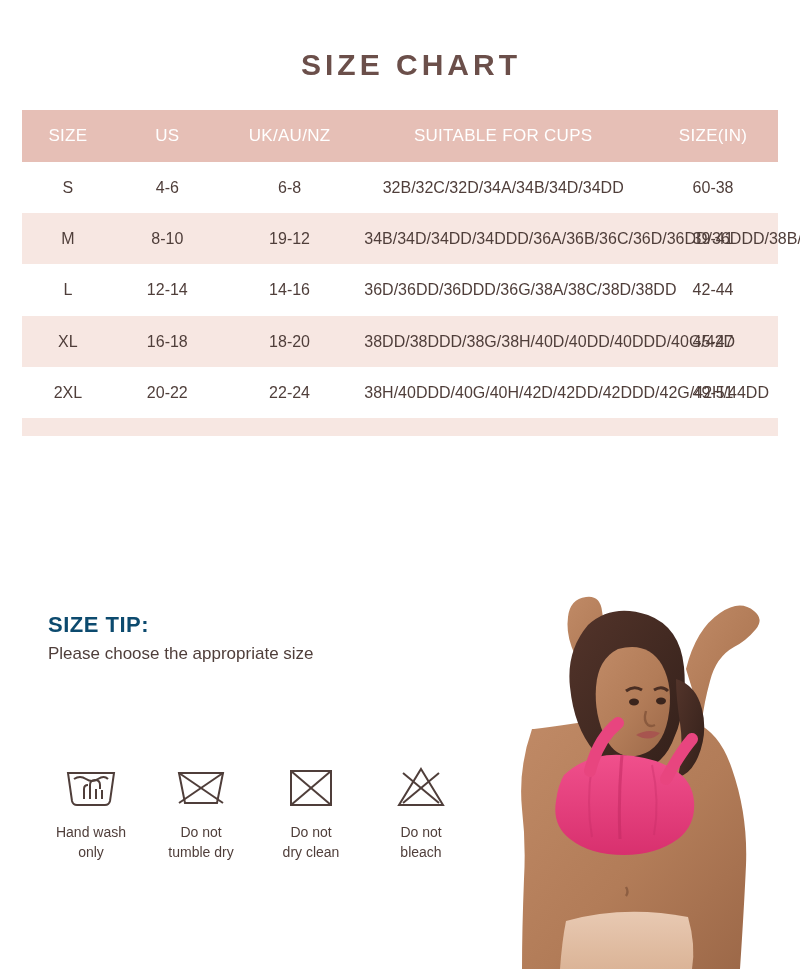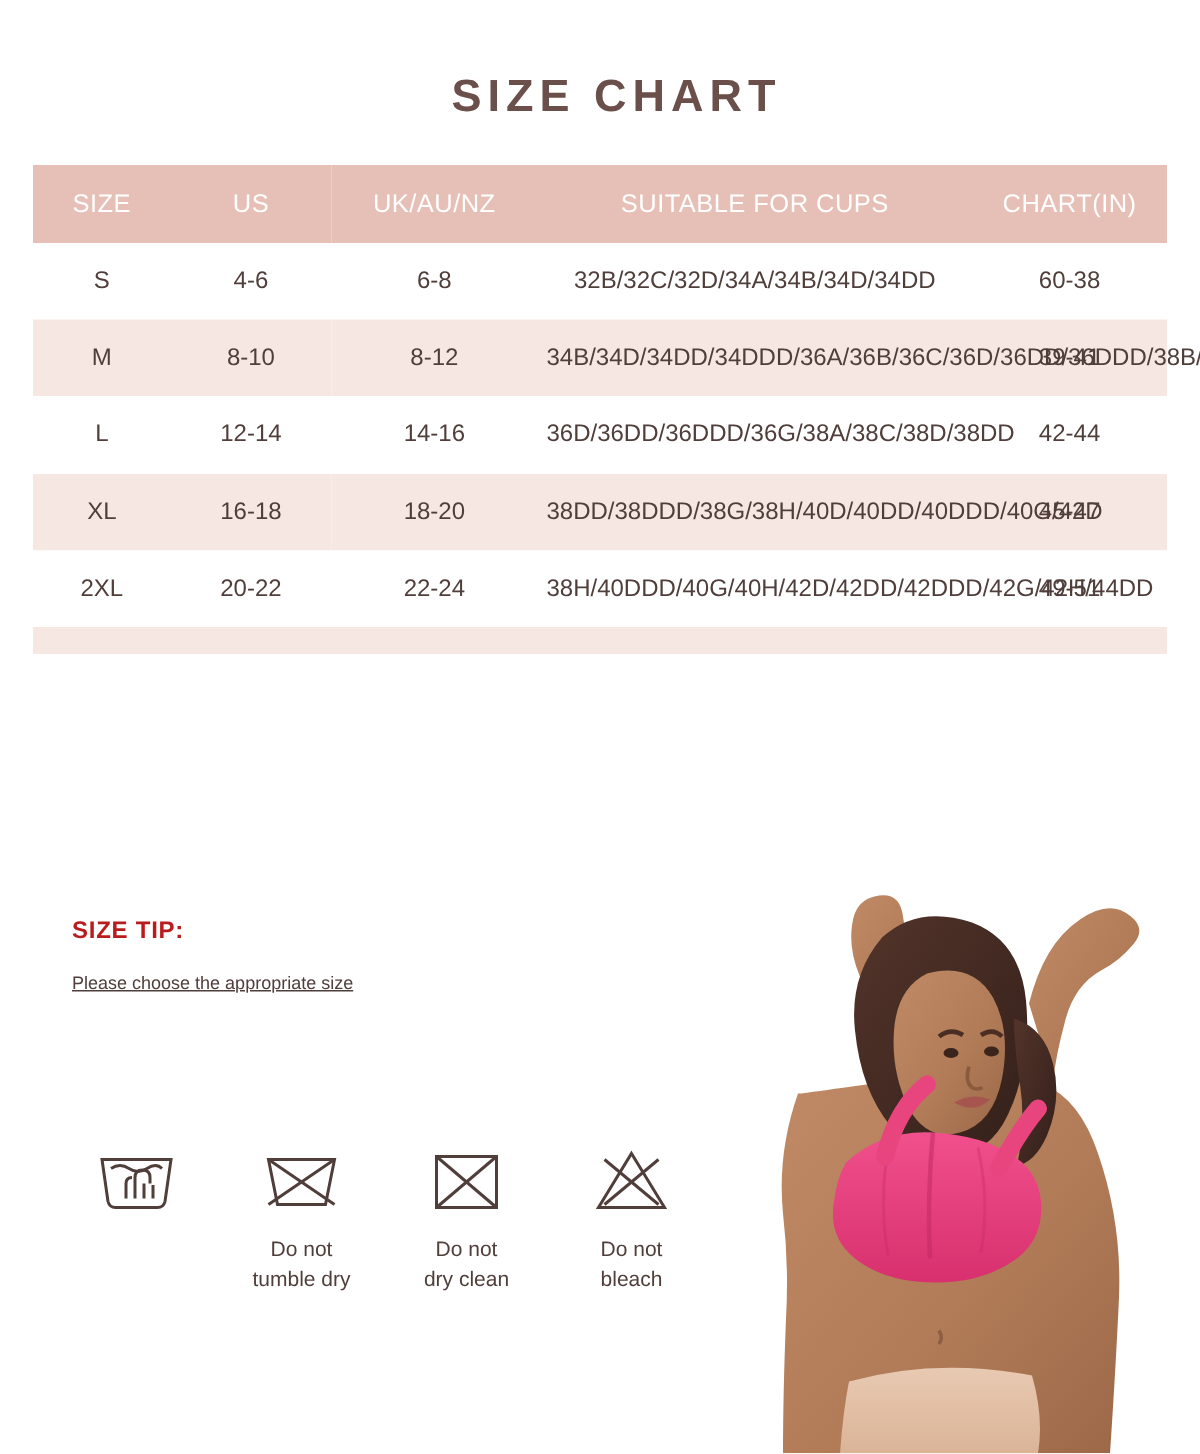--- a/index.html
+++ b/index.html
@@ -83,31 +83,29 @@
   }
 
   
   .tip-block {
     position: absolute;
     left: 48px;
     top: 612px;
     width: 380px;
   }
   .tip-heading {
-    font-size: 16px;
+    font-size: 22px;
     font-weight: bold;
-    color: #b91c1c;
+    color: #0c4a6e;
     letter-spacing: 0.5px;
-    margin-bottom: 14px;
   }
   .tip-line {
-    font-size: 12px;
+    font-size: 17px;
     color: #4f3e3a;
     line-height: 1.9;
-    text-decoration: underline;
   }
 
   
   .care-row {
     position: absolute;
     left: 36px;
     top: 752px;
     width: 440px;
     display: flex;
     gap: 0;
@@ -154,35 +152,35 @@
   <div class="title">SIZE CHART</div>
 
   <div class="table-wrap">
     <table class="size-table">
       <thead>
         <tr>
           <th class="col-size">SIZE</th>
           <th class="col-us">US</th>
           <th class="col-uk">UK/AU/NZ</th>
           <th class="col-cups">SUITABLE FOR CUPS</th>
-          <th class="col-bust">CHART(IN)</th>
+          <th class="col-bust">SIZE(IN)</th>
         </tr>
       </thead>
       <tbody>
         <tr class="odd">
           <td>S</td>
           <td>4-6</td>
           <td>6-8</td>
           <td class="cups-cell">32B/32C/32D/34A/34B/34D/34DD</td>
           <td>60-38</td>
         </tr>
         <tr class="even">
           <td>M</td>
           <td>8-10</td>
-          <td>8-12</td>
+          <td>19-12</td>
           <td class="cups-cell">34B/34D/34DD/34DDD/36A/36B/36C/36D/36DD/36DDD/38B/38C</td>
           <td>39-41</td>
         </tr>
         <tr class="odd">
           <td>L</td>
           <td>12-14</td>
           <td>14-16</td>
           <td class="cups-cell">36D/36DD/36DDD/36G/38A/38C/38D/38DD</td>
           <td>42-44</td>
         </tr>
@@ -215,20 +213,24 @@
     <div class="care-item">
       <div class="care-icon">
         <svg width="62" height="50" viewBox="0 0 62 50" fill="none" stroke="#4f3e3a" stroke-width="2">
           <path d="M8 14 H54 L50 42 Q49 46 45 46 H17 Q13 46 12 42 Z"></path>
           <path d="M14 20 q6 -4 12 0 q6 4 12 0 q6 -4 10 0"></path>
           <path d="M30 40 L30 26 q0 -5 5 -5 q5 0 5 5 l0 4"></path>
           <path d="M24 40 L24 30 q0 -4 4 -4"></path>
           <path d="M36 40 L36 30"></path>
           <path d="M42 40 L42 31"></path>
         </svg>
+      </div>
+      <div class="care-label">
+        <span>Hand wash</span><br>
+        <span>only</span>
       </div>
     </div>
 
     <div class="care-item">
       <div class="care-icon">
         <svg width="56" height="50" viewBox="0 0 56 50" fill="none" stroke="#4f3e3a" stroke-width="2">
           <path d="M6 14 H50 L44 44 H12 Z"></path>
           <path d="M6 14 L50 44"></path>
           <path d="M50 14 L6 44"></path>
         </svg>

